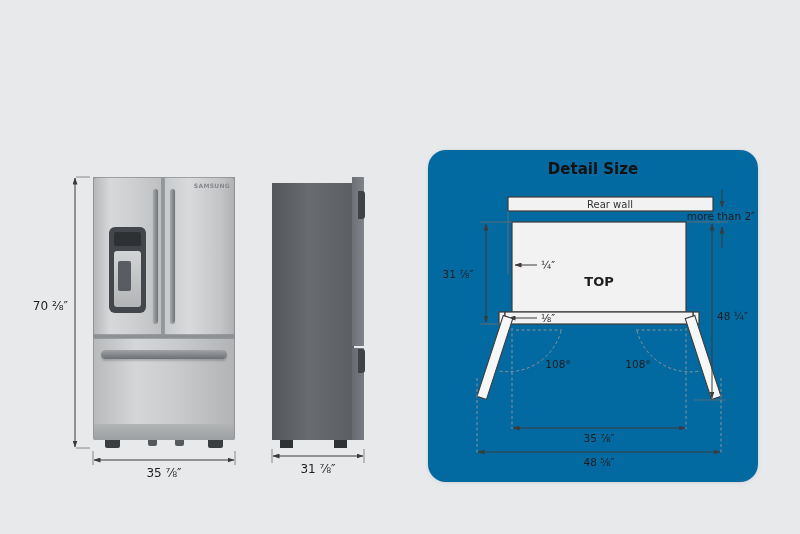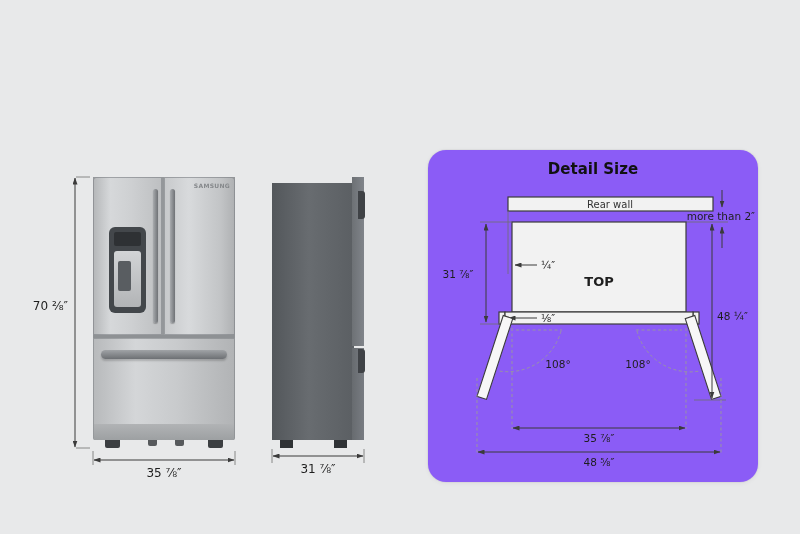--- a/index.html
+++ b/index.html
@@ -47,21 +47,21 @@
     background:linear-gradient(90deg,#6d7175,#80848a);}
   .s-fdoor{left:80px;top:171px;width:12px;height:92px;
     background:linear-gradient(90deg,#676b6f,#787c82);}
   .s-handle{left:86px;width:7px;background:#3f4246;border-radius:0 3px 3px 0;}
   .s-h1{top:14px;height:28px;} .s-h2{top:172px;height:24px;}
   .s-foot{background:#2f3235;}
   .s-f1{left:8px;top:263px;width:13px;height:8px;}
   .s-f2{left:62px;top:263px;width:13px;height:8px;}
 
   
-  .card{left:428px;top:150px;width:330px;height:332px;background:#8b5cf6;border-radius:18px;
+  .card{left:428px;top:150px;width:330px;height:332px;background:#0369a1;border-radius:18px;
     box-shadow:0 0 0 1px rgba(0,0,0,.03),0 1px 5px rgba(0,0,0,.06);}
   .card-title{left:0;top:10px;width:330px;text-align:center;font-size:15px;font-weight:bold;color:#111;}
   .detail-svg{position:absolute;left:0;top:0;width:330px;height:332px;}
 
   
   .ovl{position:absolute;left:0;top:0;pointer-events:none;}
   svg line.dim,svg path.dim{stroke:#3b3b3b;stroke-width:1;fill:none;}
   svg line.ext{stroke:#6f6f6f;stroke-width:.8;}
   svg line.dash,svg path.dash{stroke:#9a9a9a;stroke-width:.9;stroke-dasharray:3 2.5;fill:none;}
   svg rect.outline{stroke:#3b3b3b;stroke-width:1.2;fill:#f2f2f2;}

